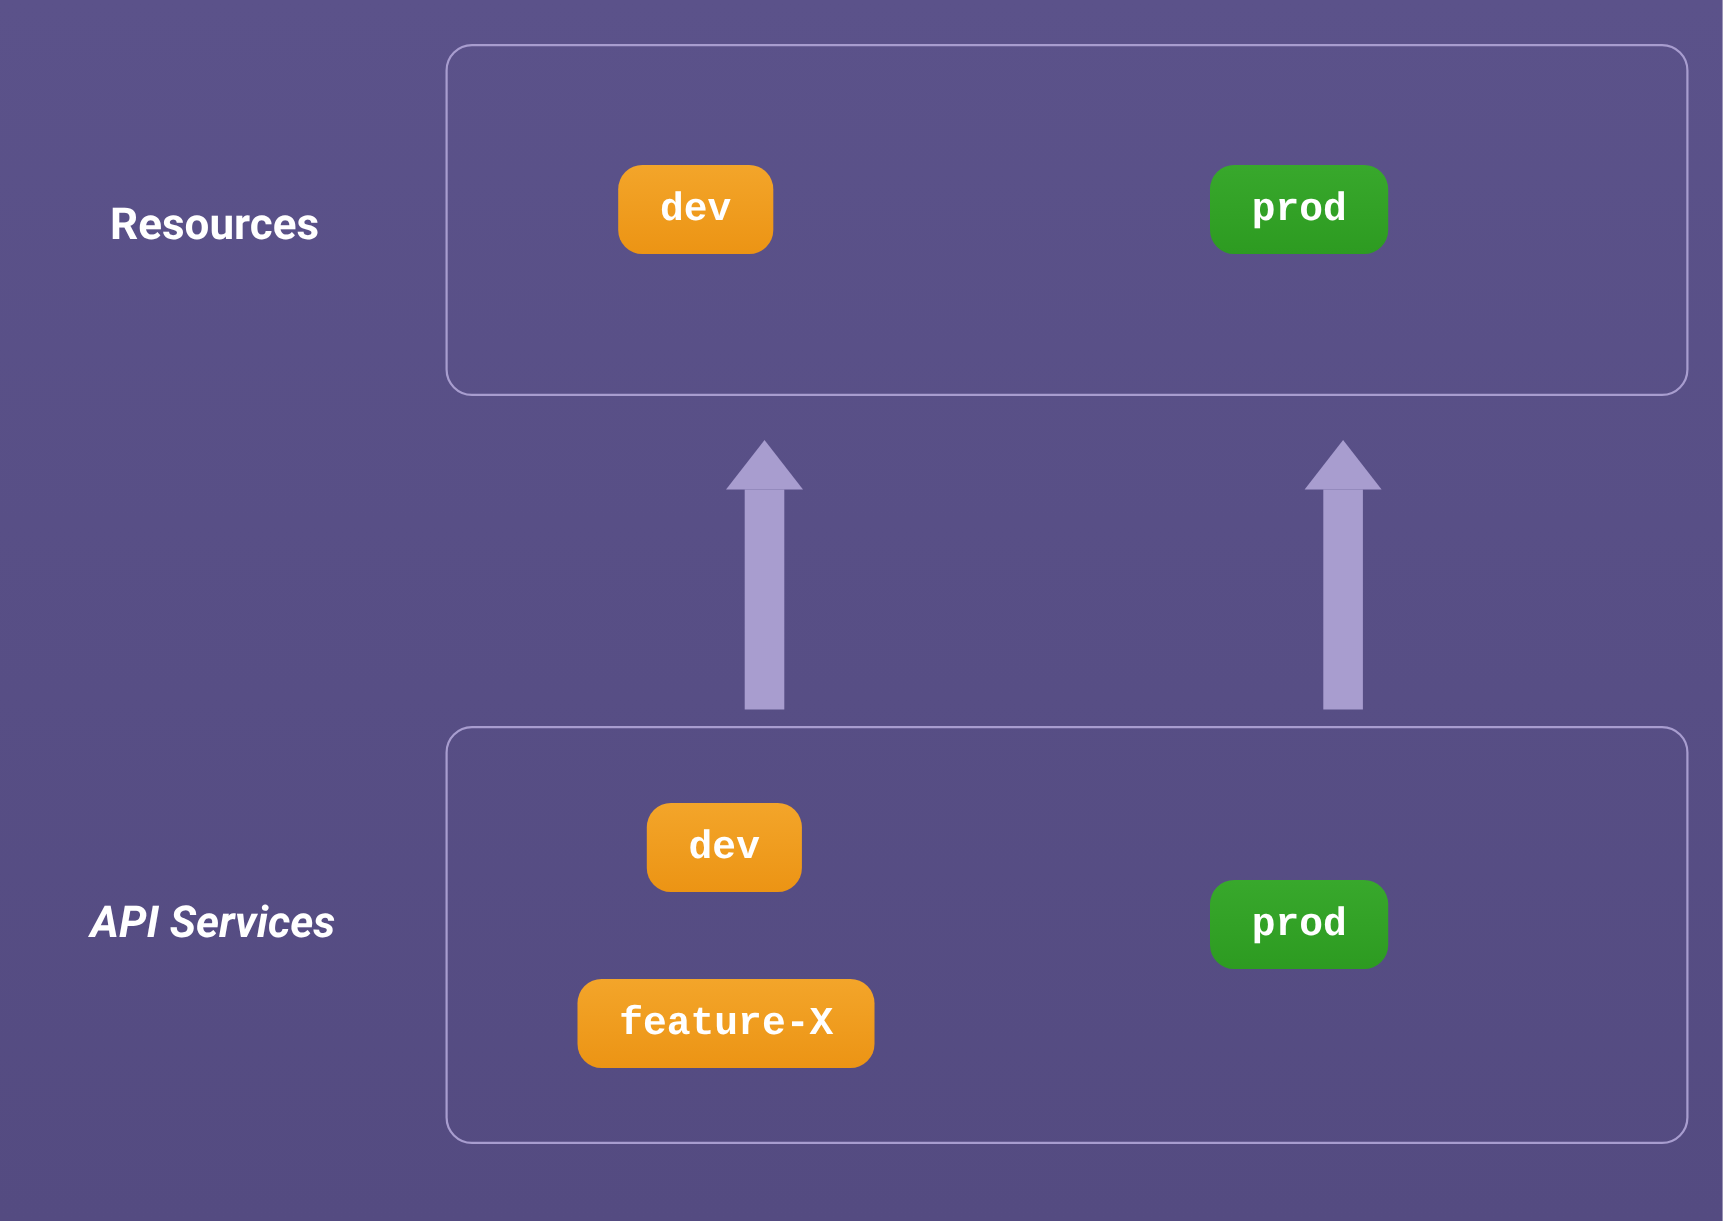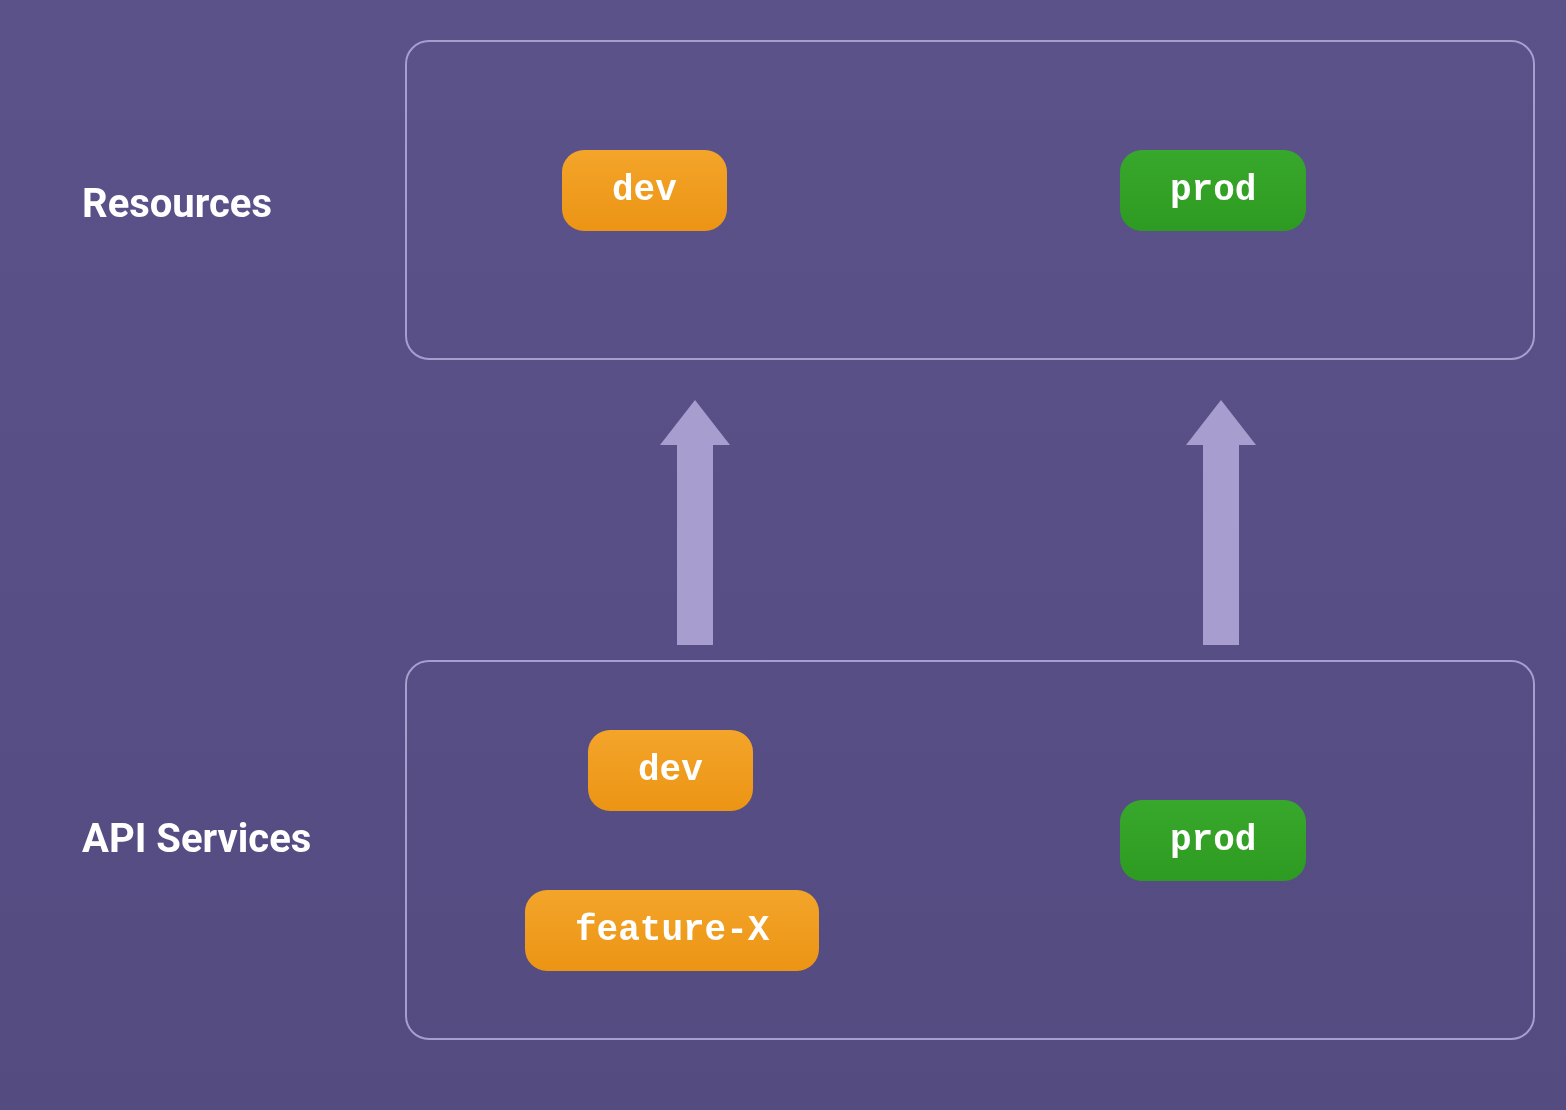--- a/index.html
+++ b/index.html
@@ -14,60 +14,60 @@
       font-family: -apple-system, BlinkMacSystemFont, "Segoe UI", Roboto, sans-serif;
       position: relative;
     }
     .label {
       position: absolute;
       color: #ffffff;
       font-size: 40px;
       font-weight: 700;
     }
     .label-resources {
-      left: 82px;
+      left: 100px;
       top: 180px;
     }
     .label-api-services {
       left: 82px;
       top: 815px;
+      font-style: italic;
     }
     .box {
       position: absolute;
       border: 2px solid #a89dcf;
       border-radius: 24px;
     }
     .box-resources {
       left: 405px;
       top: 40px;
       width: 1130px;
       height: 320px;
     }
     .box-api-services {
       left: 405px;
       top: 660px;
       width: 1130px;
       height: 380px;
     }
     .env-pill {
       position: absolute;
-      padding: 20px 50px;
+      padding: 20px 38px;
       border-radius: 22px;
       color: #ffffff;
       font-family: "SFMono-Regular", Consolas, "Liberation Mono", Menlo, Courier, monospace;
       font-size: 36px;
       font-weight: 700;
       text-align: right;
     }
     .pill-orange {
       background: linear-gradient(180deg, #f3a52a 0%, #ec9414 100%);
     }
     .pill-green {
       background: linear-gradient(180deg, #38a82c 0%, #2d9b21 100%);
-      margin-left: 20px;
     }
     .arrow {
       position: absolute;
       display: flex;
       flex-direction: column;
       align-items: center;
     }
     .arrow-head {
       width: 0;
       height: 0;

